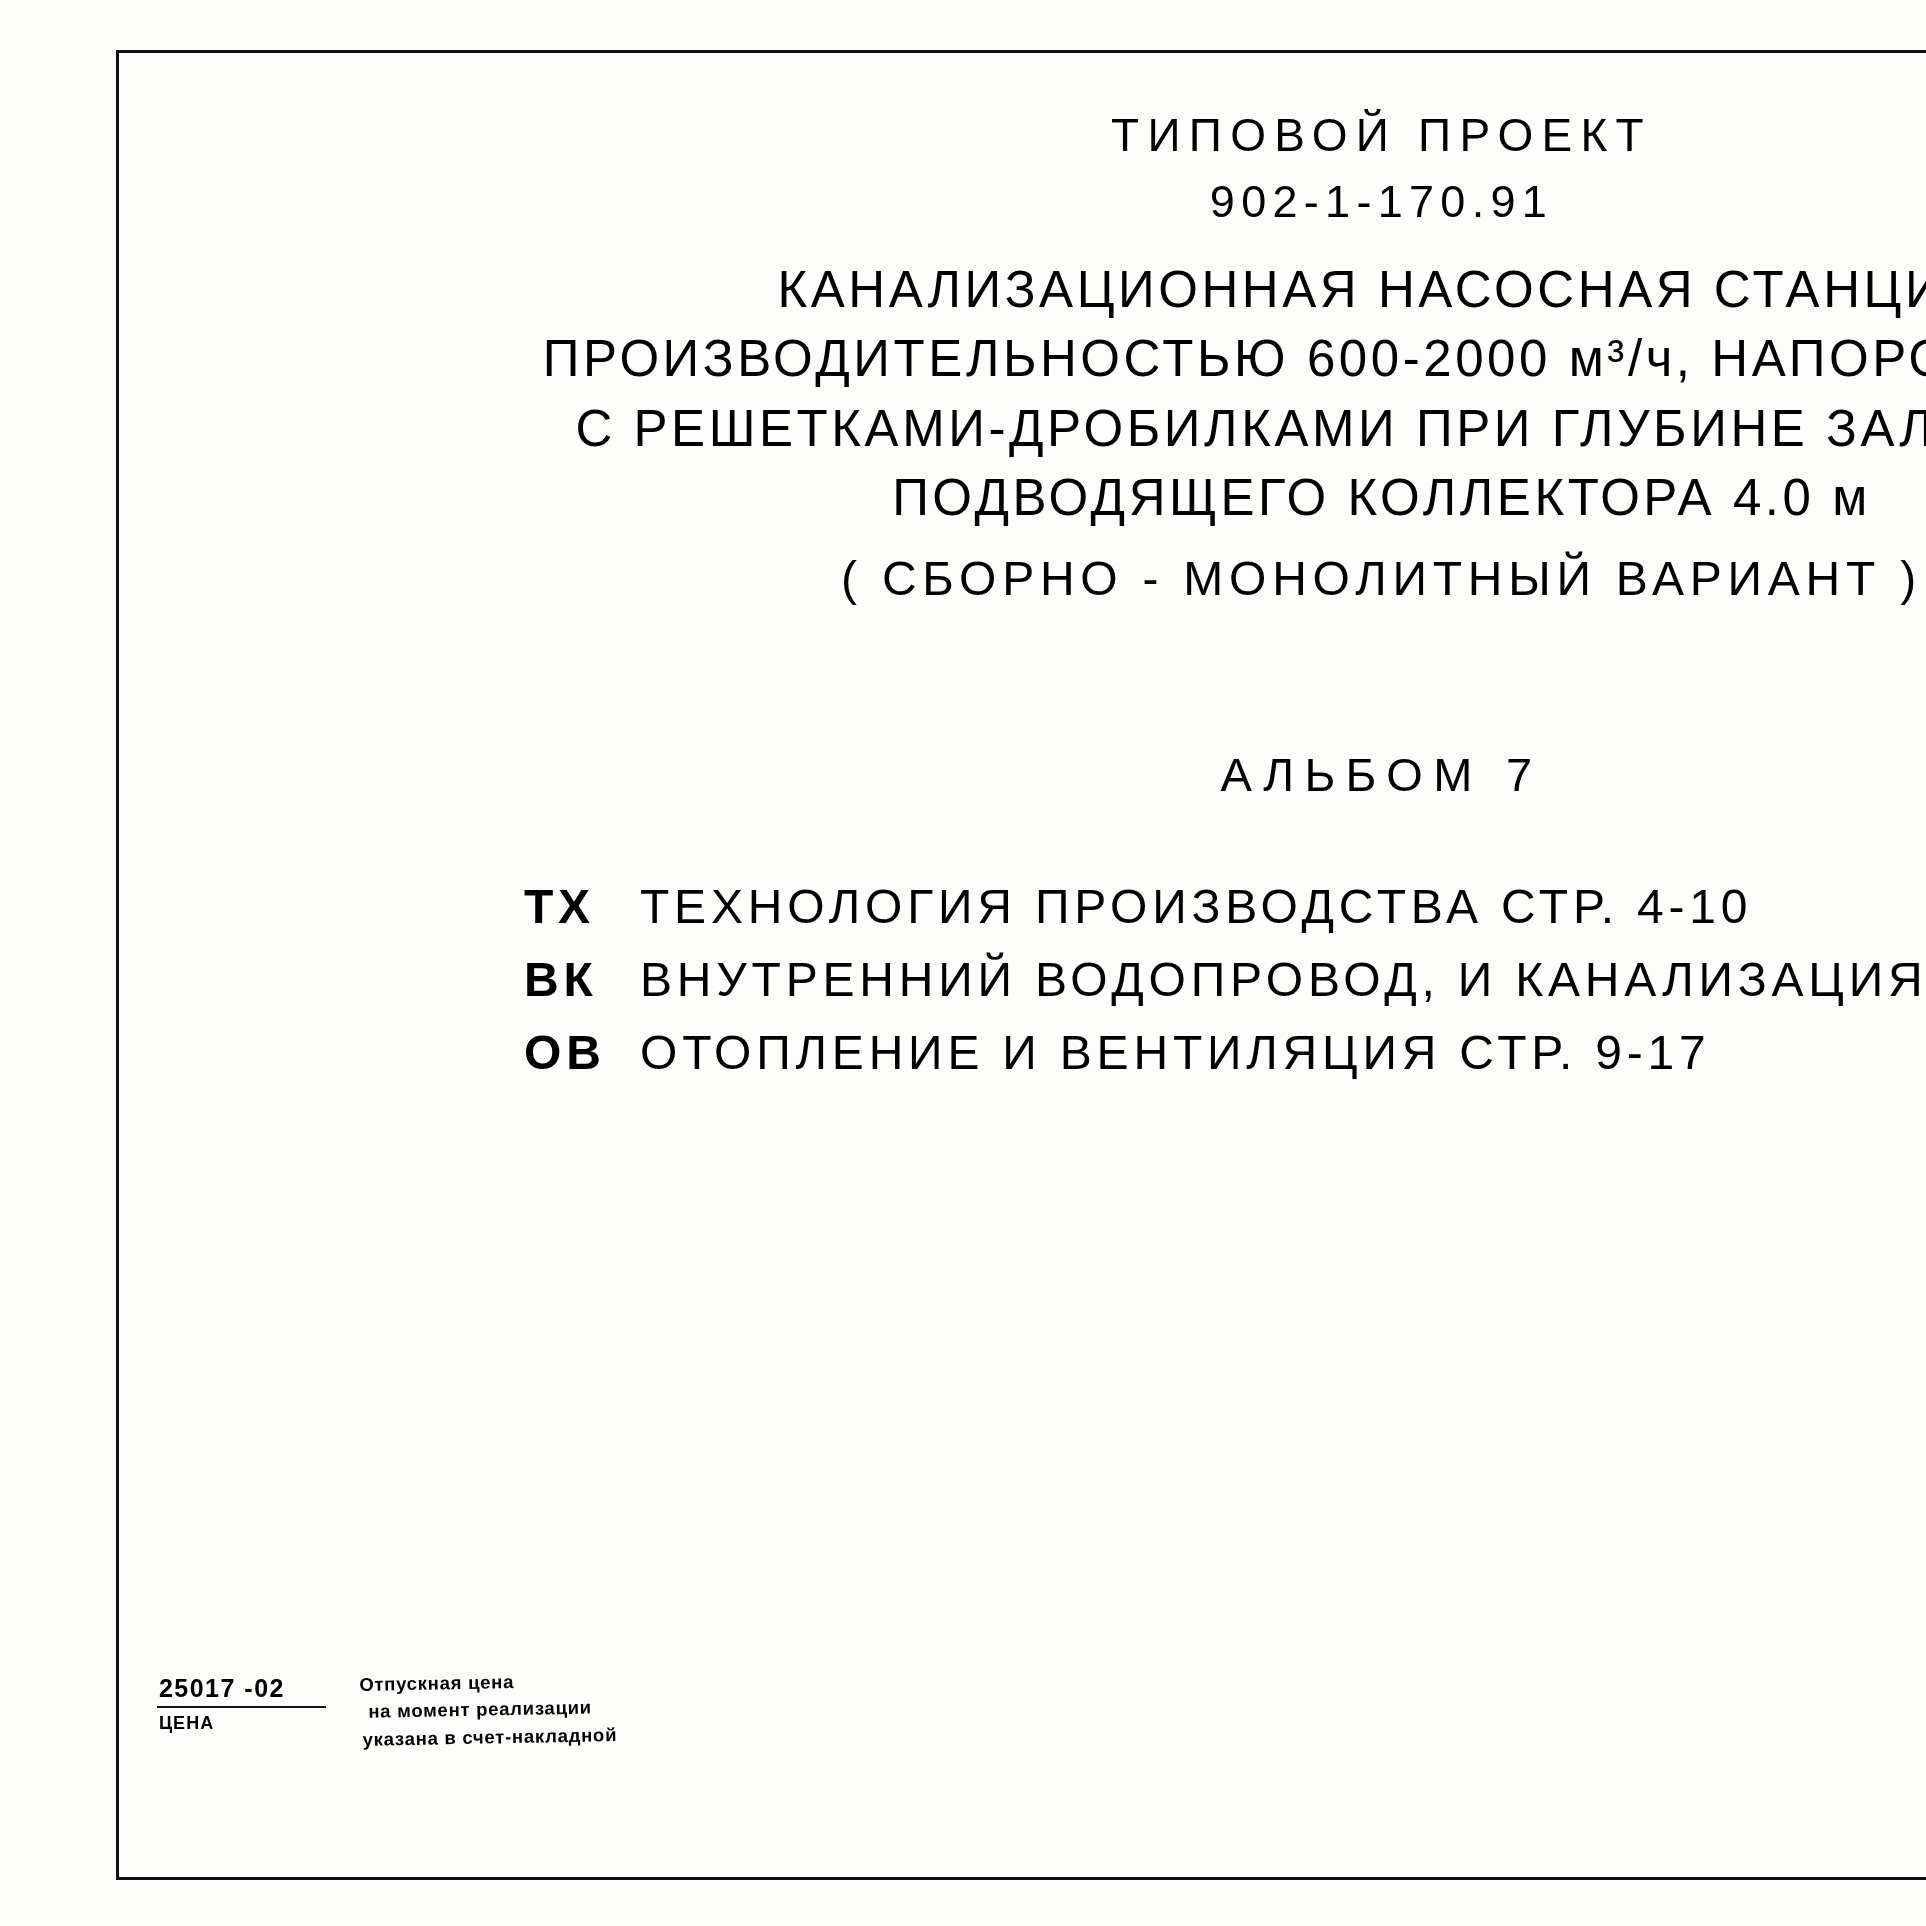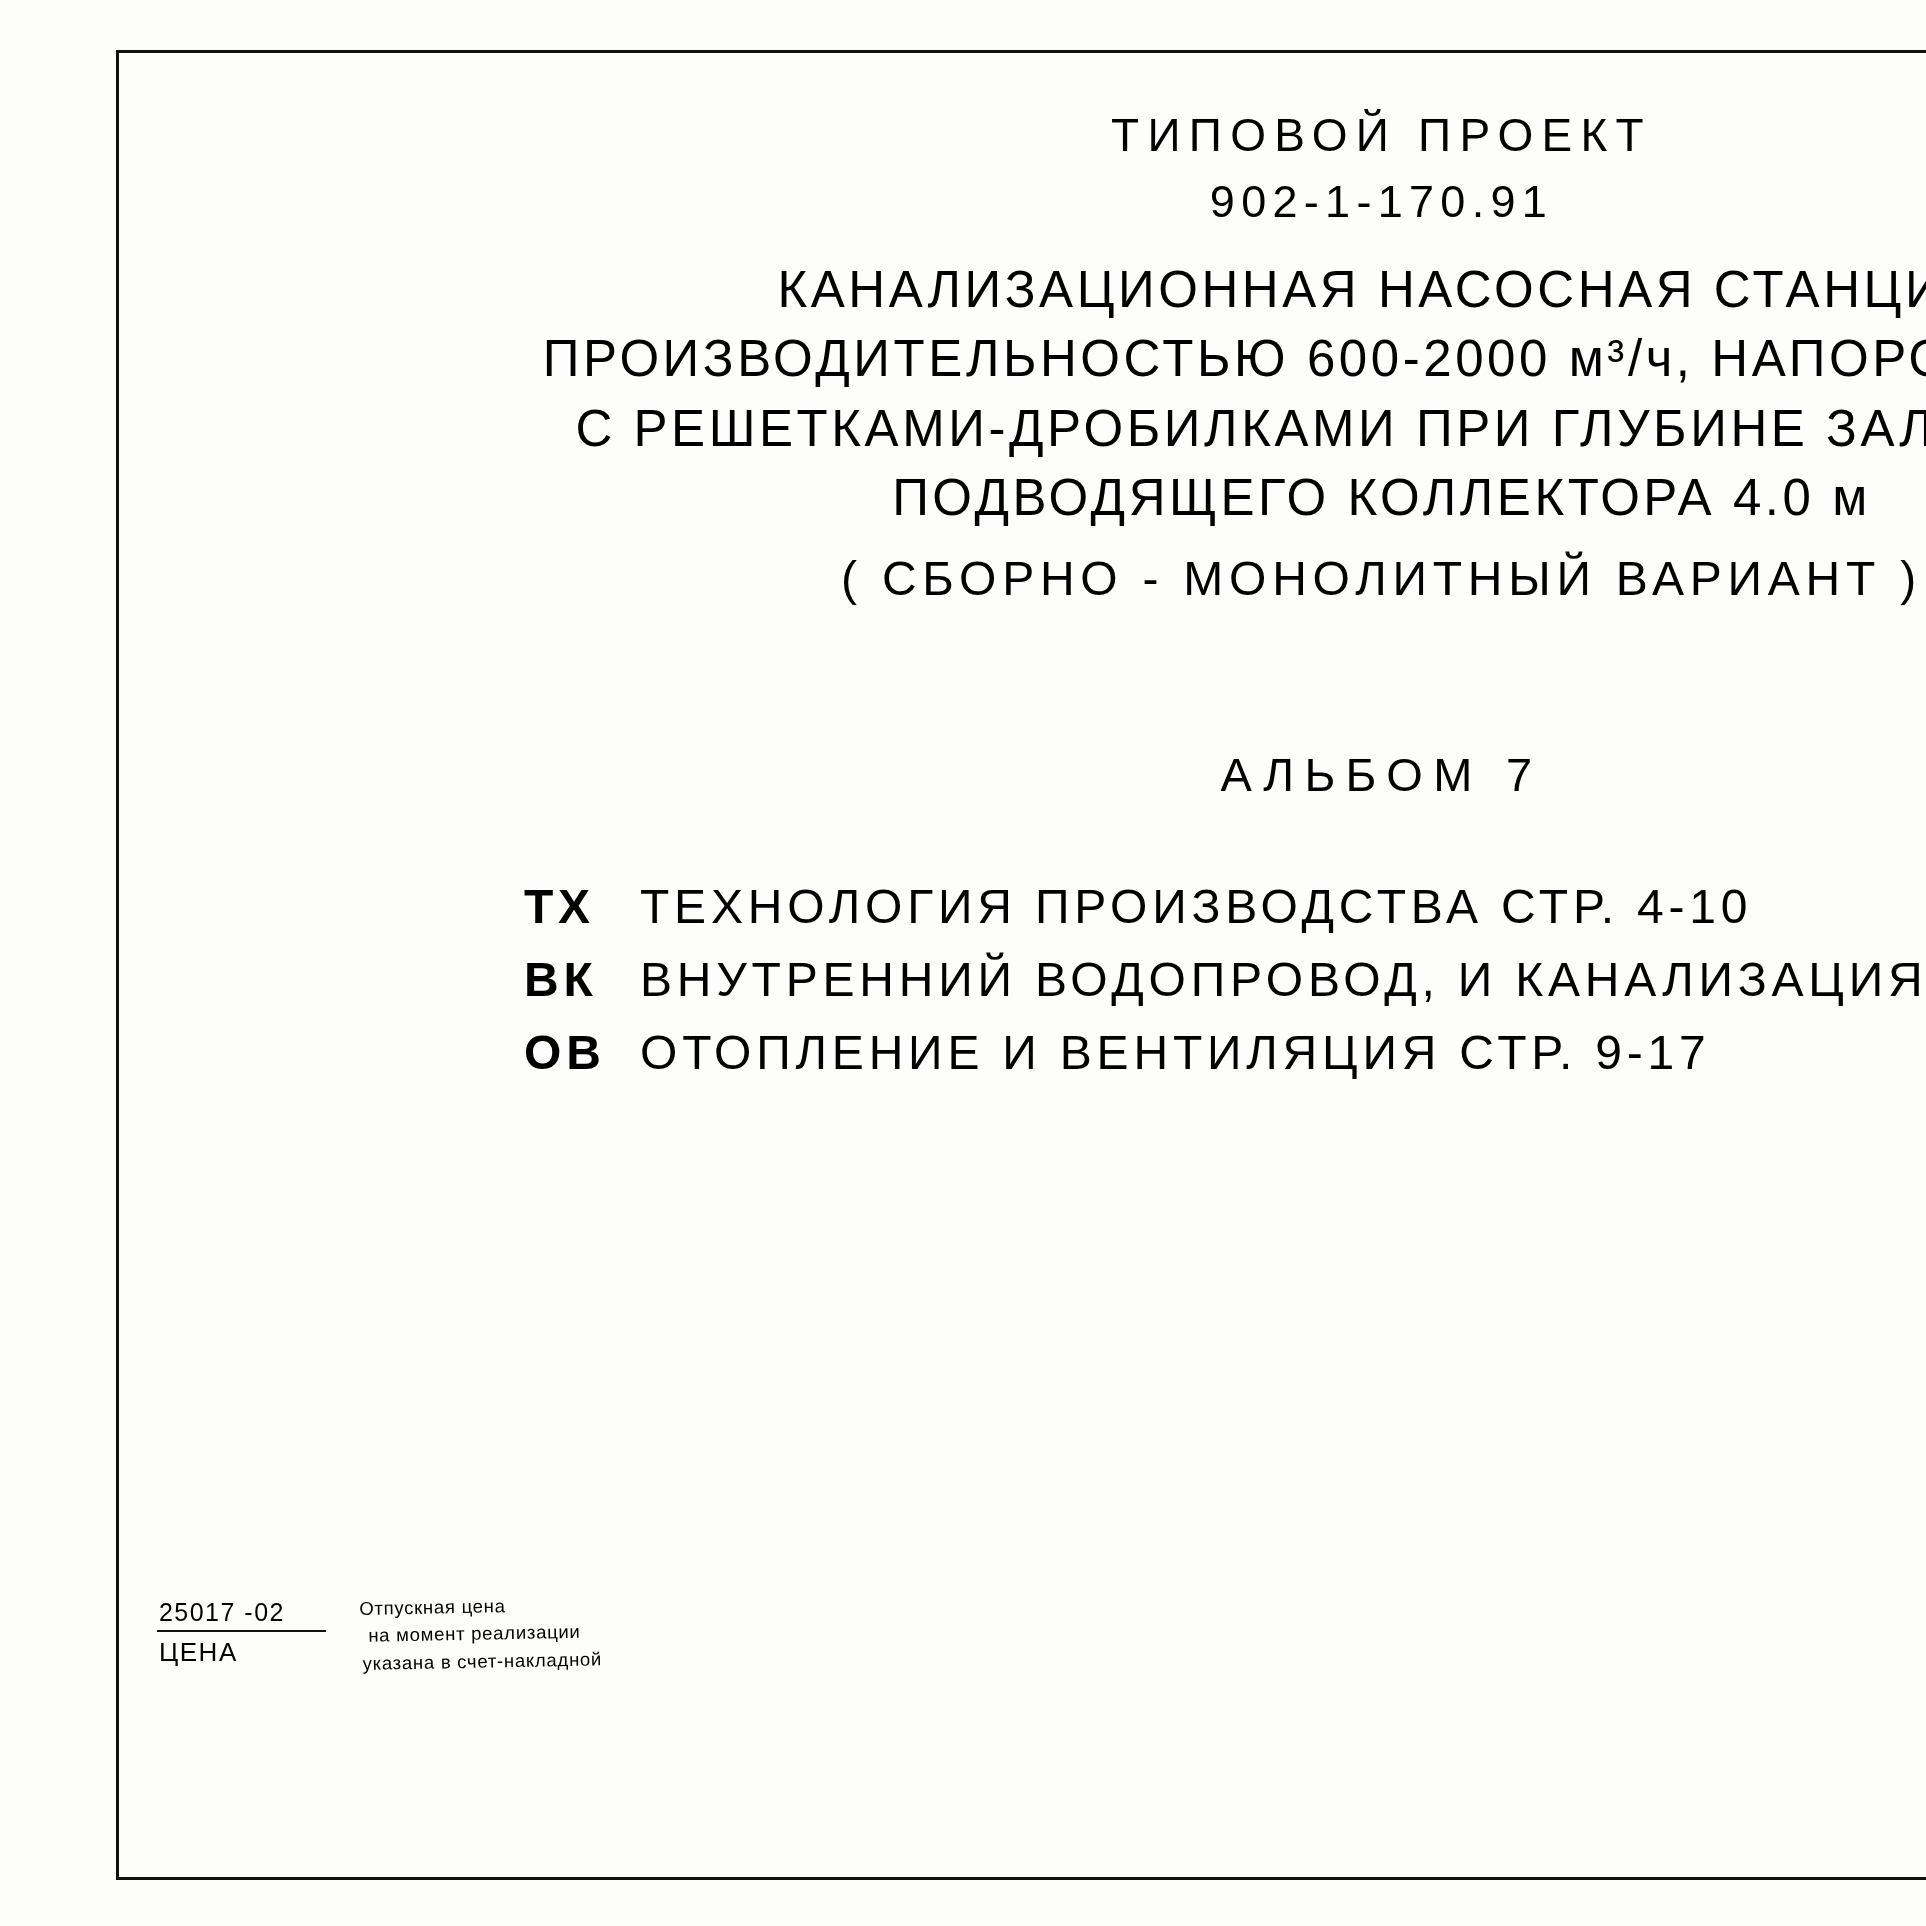--- a/index.html
+++ b/index.html
@@ -112,23 +112,24 @@
   .sec-code {
     display: inline-block;
     min-width: 116px;
     font-weight: bold;
   }
 
   
   .stamp {
     position: absolute;
     left: 39px;
-    top: 1548px;
+    top: 1624px;
     width: 925px;
     height: 127px;
+    font-weight: bold;
   }
   .stamp-num {
     position: absolute;
     left: 3.9px;
     top: 0px;
     font-size: 25px;
     letter-spacing: 0.06em;
     white-space: nowrap;
   }
   .stamp-rule {
@@ -136,21 +137,21 @@
     left: 1.9px;
     top: 32px;
     width: 169px;
     height: 1.9px;
     background: #111111;
   }
   .stamp-label {
     position: absolute;
     left: 3.9px;
     top: 39px;
-    font-size: 26px;
+    font-size: 18px;
     letter-spacing: 0.06em;
   }
   .stamp-note {
     position: absolute;
     left: 204px;
     top: -3.1px;
     font-size: 18.5px;
     line-height: 1.48;
     letter-spacing: 0.04em;
     white-space: nowrap;

